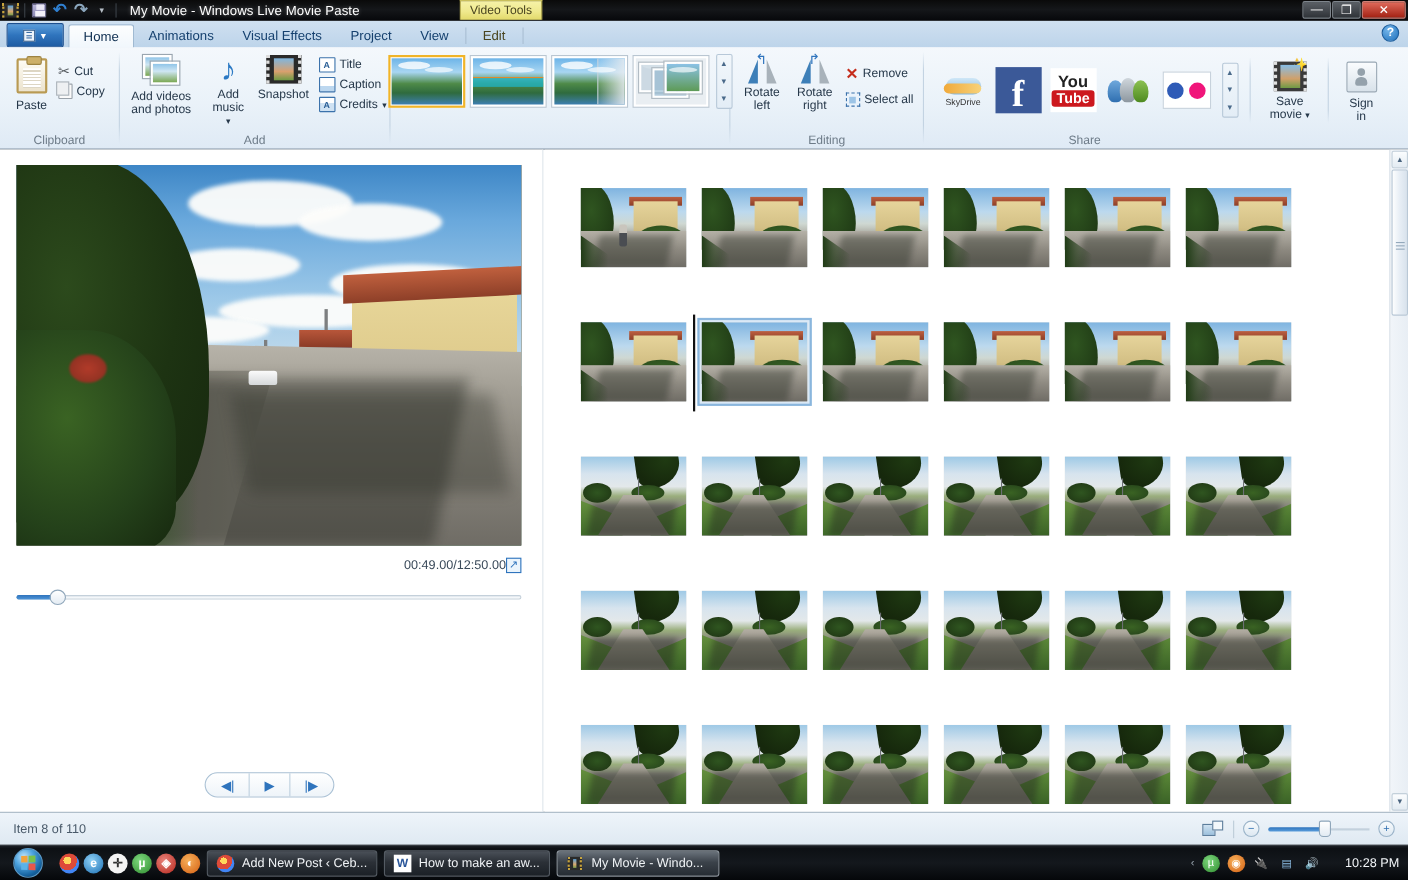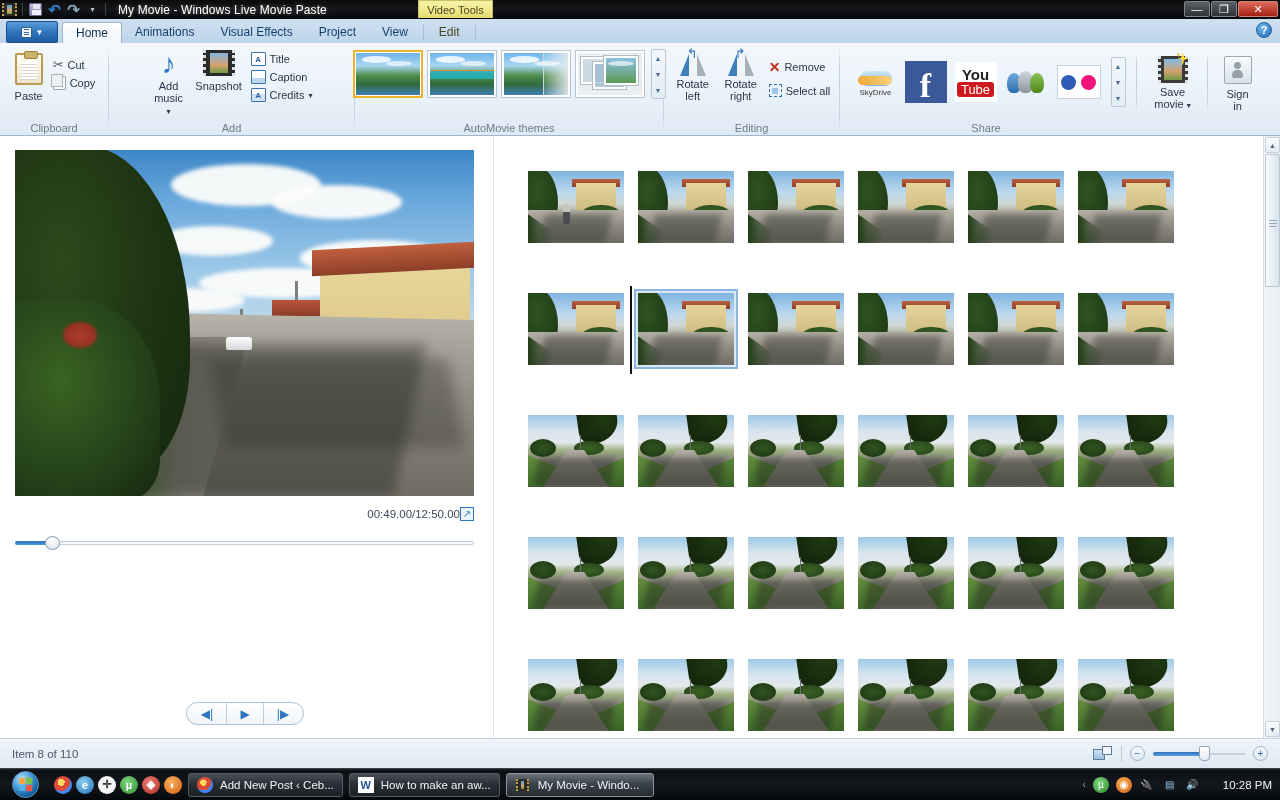--- a/index.html
+++ b/index.html
@@ -226,21 +226,21 @@
   .sky-cloud::after {
     content:""; position:absolute; left:0px; top:9px; width:34px; height:9px;
     background: linear-gradient(to right,#f0a93a,#f7d27a); border-radius: 6px;
   }
   .sky-lbl { font-size: 8px; color: #333; margin-top: -1px; }
   .fb-tile { width: 42px; height: 42px; background: #3b5998; color:#fff; font-size: 34px; font-weight:bold;
              font-family: "Liberation Serif", serif; display:flex; align-items:flex-end; justify-content:center; line-height: 38px; }
   .fb-tile span { transform: translateY(2px); }
   .yt-tile { width: 42px; height: 40px; background:#fff; display:flex;flex-direction:column;align-items:center;justify-content:center; }
   .yt-you { font-size: 15px; font-weight:bold; color:#222; line-height:14px; font-family:"Liberation Sans", sans-serif; }
-  .yt-tube { background:#cc181e; color:#fff; font-size:13px; font-weight:normal; padding:0 4px; border-radius:3px; line-height:15px; }
+  .yt-tube { background:#cc181e; color:#fff; font-size:13px; font-weight:bold; padding:0 4px; border-radius:3px; line-height:15px; }
   .grp-ico { display:flex; align-items:flex-end; gap:-4px; }
   .grp-ico i { display:block; border-radius: 50% 50% 40% 40%; }
   .grp-b { width:14px;height:20px;background:linear-gradient(to bottom,#6fa8dc,#2f6fb0); }
   .grp-g { width:15px;height:22px;background:linear-gradient(to bottom,#cfd6dc,#8d979f); margin:0 -3px; }
   .grp-gr { width:14px;height:20px;background:linear-gradient(to bottom,#8cc152,#4e8a20); }
   .flickr-tile { width: 44px; height: 34px; background:#fff; border:1px solid #c7d2dc; display:flex;align-items:center;justify-content:center;gap:5px; }
   .flickr-tile i { width: 15px; height: 15px; border-radius:50%; display:block; }
   .ico-savemov {
     width: 30px; height: 27px; position: relative;
     background:#3a3a3a; border-left:3px dotted #e0e0e0; border-right:3px dotted #e0e0e0;
@@ -550,20 +550,28 @@
               <span>Copy</span>
             </div>
           </div>
         </div>
         <div class="group-label">Clipboard</div>
       </div>
       <div class="group-sep"></div>
 
       <div class="group" style="width:245px">
         <div class="group-body">
+          <div class="bigbtn" style="width:78px">
+            <div class="ico-addvid">
+                <i></i>
+                <i></i>
+              </div>
+            <div style="margin-top:4px">Add videos</div>
+            <div>and photos</div>
+          </div>
           <div class="bigbtn" style="width:44px">
             <div class="ico-music">♪</div>
             <div style="margin-top:2px">Add</div>
             <div><span>music</span> <span style="font-size:8px">▾</span></div>
           </div>
           <div class="bigbtn" style="width:56px">
             <div class="ico-snapshot"></div>
             <div style="margin-top:4px">Snapshot</div>
           </div>
           <div class="smallcol" style="padding-top:3px">
@@ -611,21 +619,20 @@
                   </div>
               </div>
             </div>
             <div class="scrollcol">
               <b>▲</b>
               <b>▼</b>
               <b>▼</b>
             </div>
           </div>
         </div>
-        <div class="group-label">AutoMovie themes</div>
       </div>
       <div class="group-sep"></div>
 
       <div class="group" style="width:175px">
         <div class="group-body">
           <div class="bigbtn" style="width:48px">
             <div class="ico-rot">
               <span class="tri-l"></span>
                 <span class="tri-r"></span>
                 <span class="arr">↰</span>

